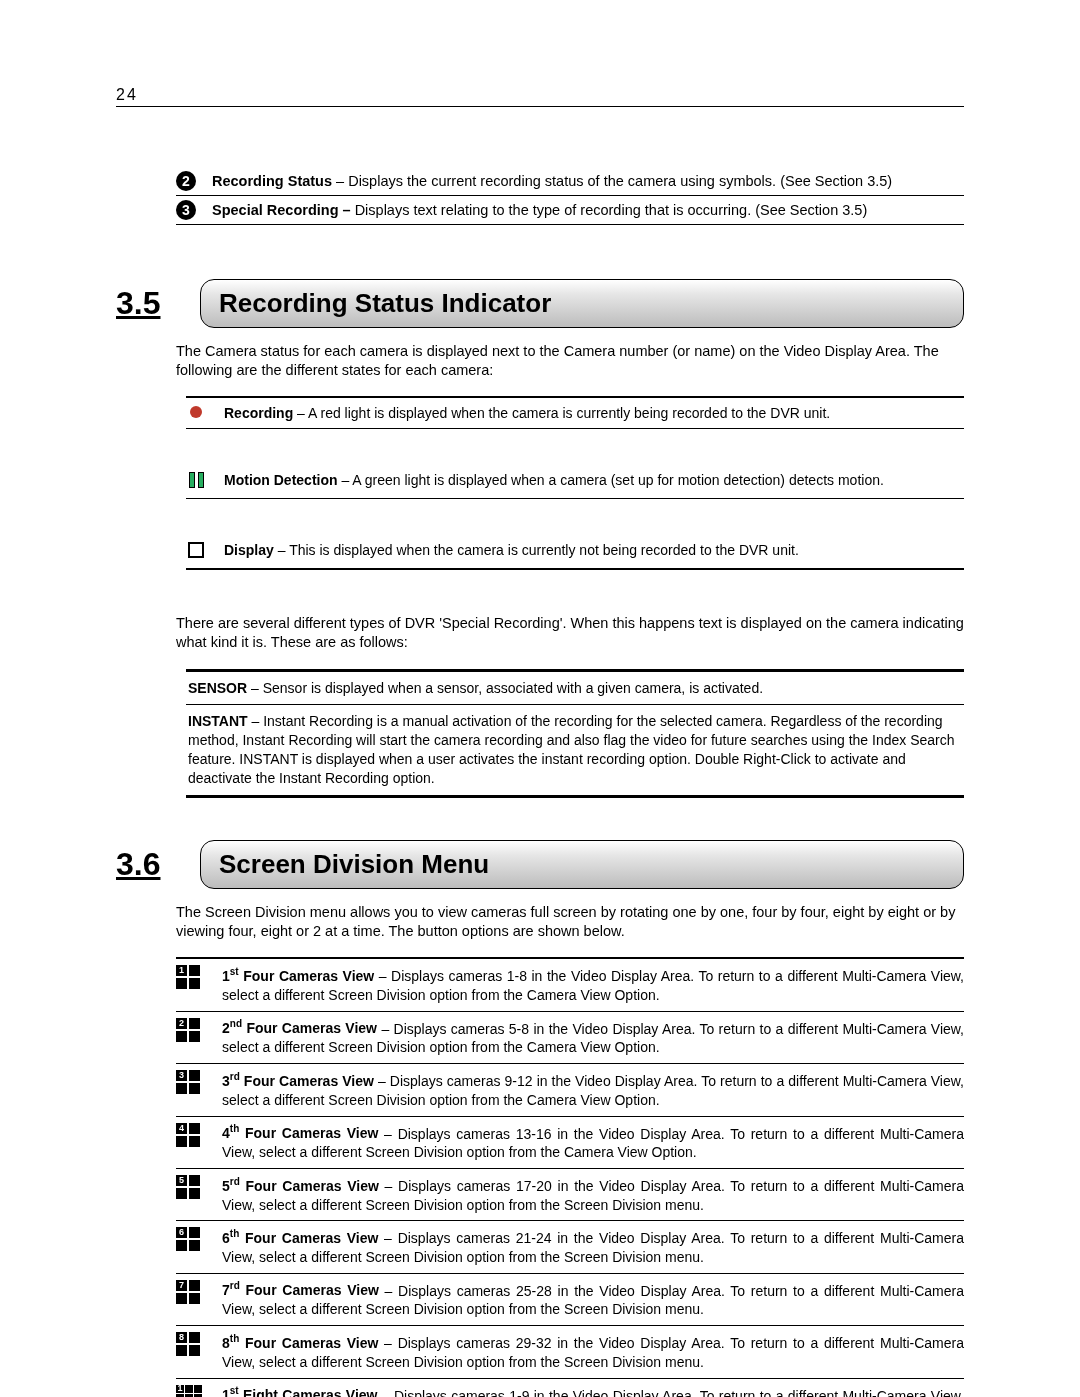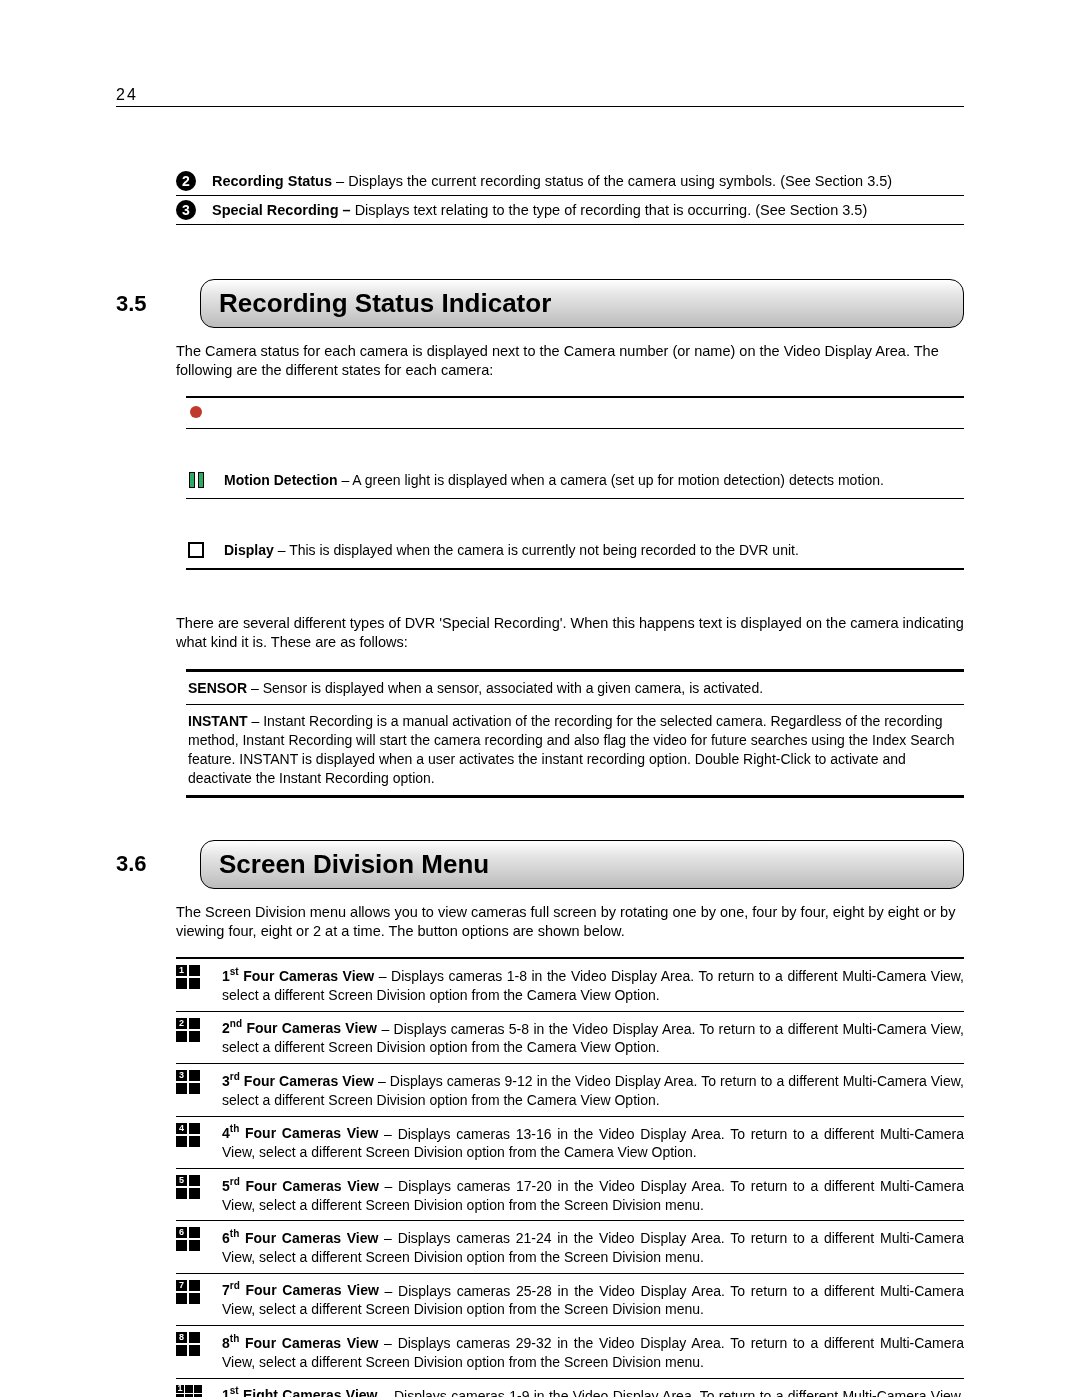--- a/index.html
+++ b/index.html
@@ -45,23 +45,24 @@
   }
   .b { font-weight: bold; }
   .sec {
     display: flex;
     align-items: center;
     gap: 30px;
     margin-top: 54px;
     margin-bottom: 14px;
   }
   .sec .num {
-    font-size: 22px;
+    font-size: 32px;
     font-weight: bold;
     width: 54px;
+    text-decoration: underline;
   }
   .sec .title {
     flex: 1;
     font-size: 26px;
     font-weight: bold;
     padding: 8px 18px;
     border: 1.5px solid #000;
     border-radius: 14px;
     background: linear-gradient(#ffffff 0%, #e6e6e6 30%, #bcbcbc 100%);
   }
@@ -163,20 +164,21 @@
   </div>
 
   <div class="sec">
     <div class="num">3.5</div>
     <div class="title">Recording Status Indicator</div>
   </div>
   <div class="para">The Camera status for each camera is displayed next to the Camera number (or name) on the Video Display Area. The following are the different states for each camera:</div>
 
   <div class="iconrow" style="border-top:2px solid #000">
     <div class="ic"><span class="red-dot"></span></div>
+    <div><span class="b">Recording</span><span> – A red light is displayed when the camera is currently being recorded to the DVR unit.</span></div>
   </div>
   <div class="iconrow">
     <div class="ic"><span class="motion-bars">
           <span></span>
           <span></span>
         </span></div>
     <div><span class="b">Motion Detection</span><span> – A green light is displayed when a camera (set up for motion detection) detects motion.</span></div>
   </div>
   <div class="iconrow" style="border-bottom:2px solid #000">
     <div class="ic"><span class="disp-box"></span></div>

